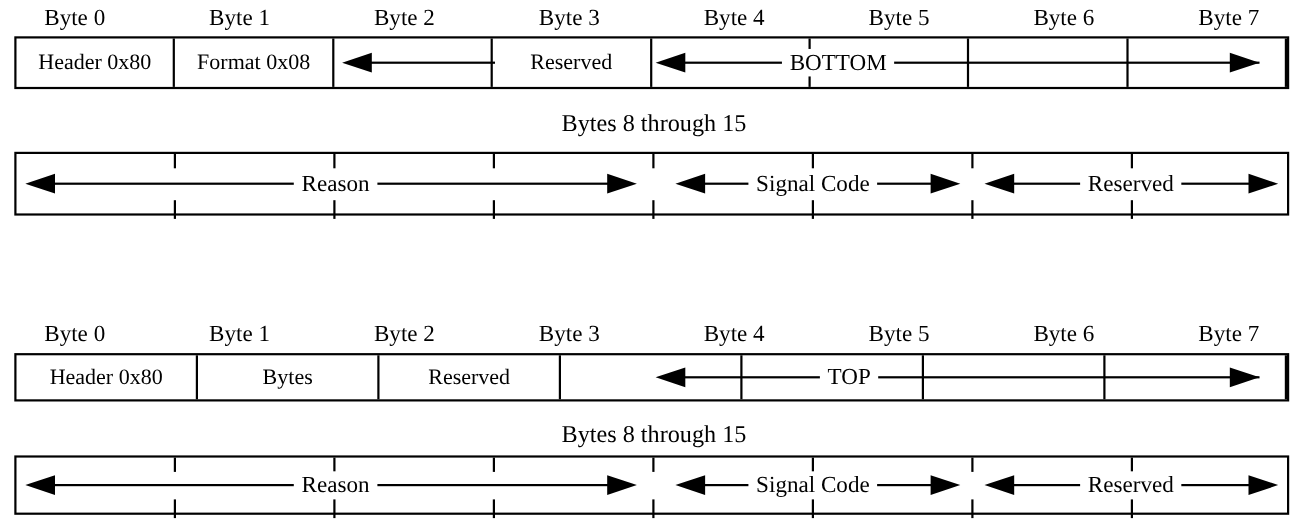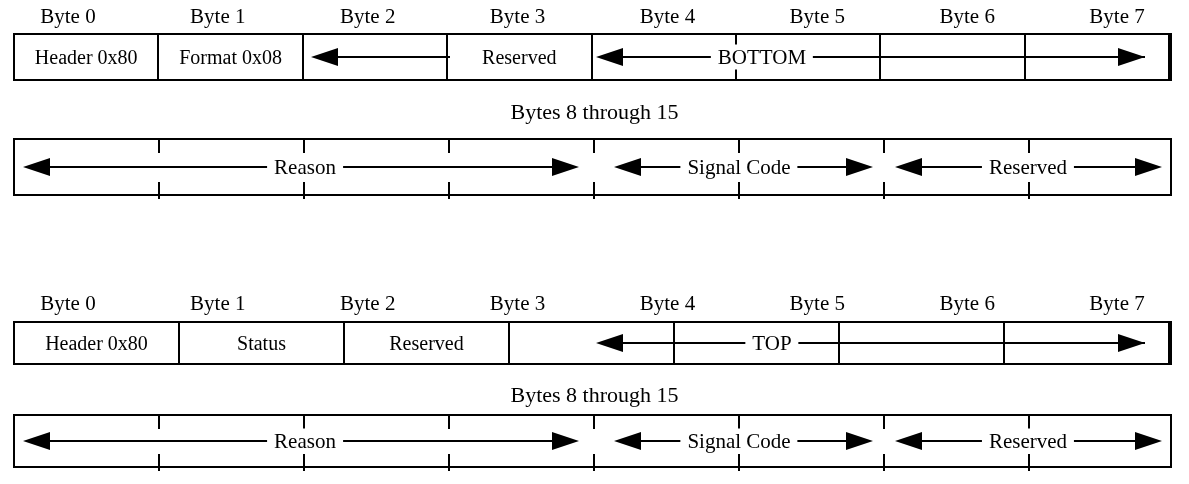--- a/index.html
+++ b/index.html
@@ -118,21 +118,21 @@
     <span>Byte 2</span>
     <span>Byte 3</span>
     <span>Byte 4</span>
     <span>Byte 5</span>
     <span>Byte 6</span>
     <span>Byte 7</span>
   </div>
 
   <div class="bytebox d2-box1">
     <div class="cell">Header 0x80</div>
-    <div class="cell">Status</div>
+    <div class="cell">Bytes</div>
     <div class="cell">Reserved</div>
     <div class="cell"></div>
     <div class="cell"></div>
     <div class="cell"></div>
     <div class="cell"></div>
     <div class="overlay">
 
       <div class="line" style="left:592px;width:538px;"></div>
       <div class="ah-left" style="left:581px;"></div>
       <div class="ah-right" style="left:1103px;"></div>

